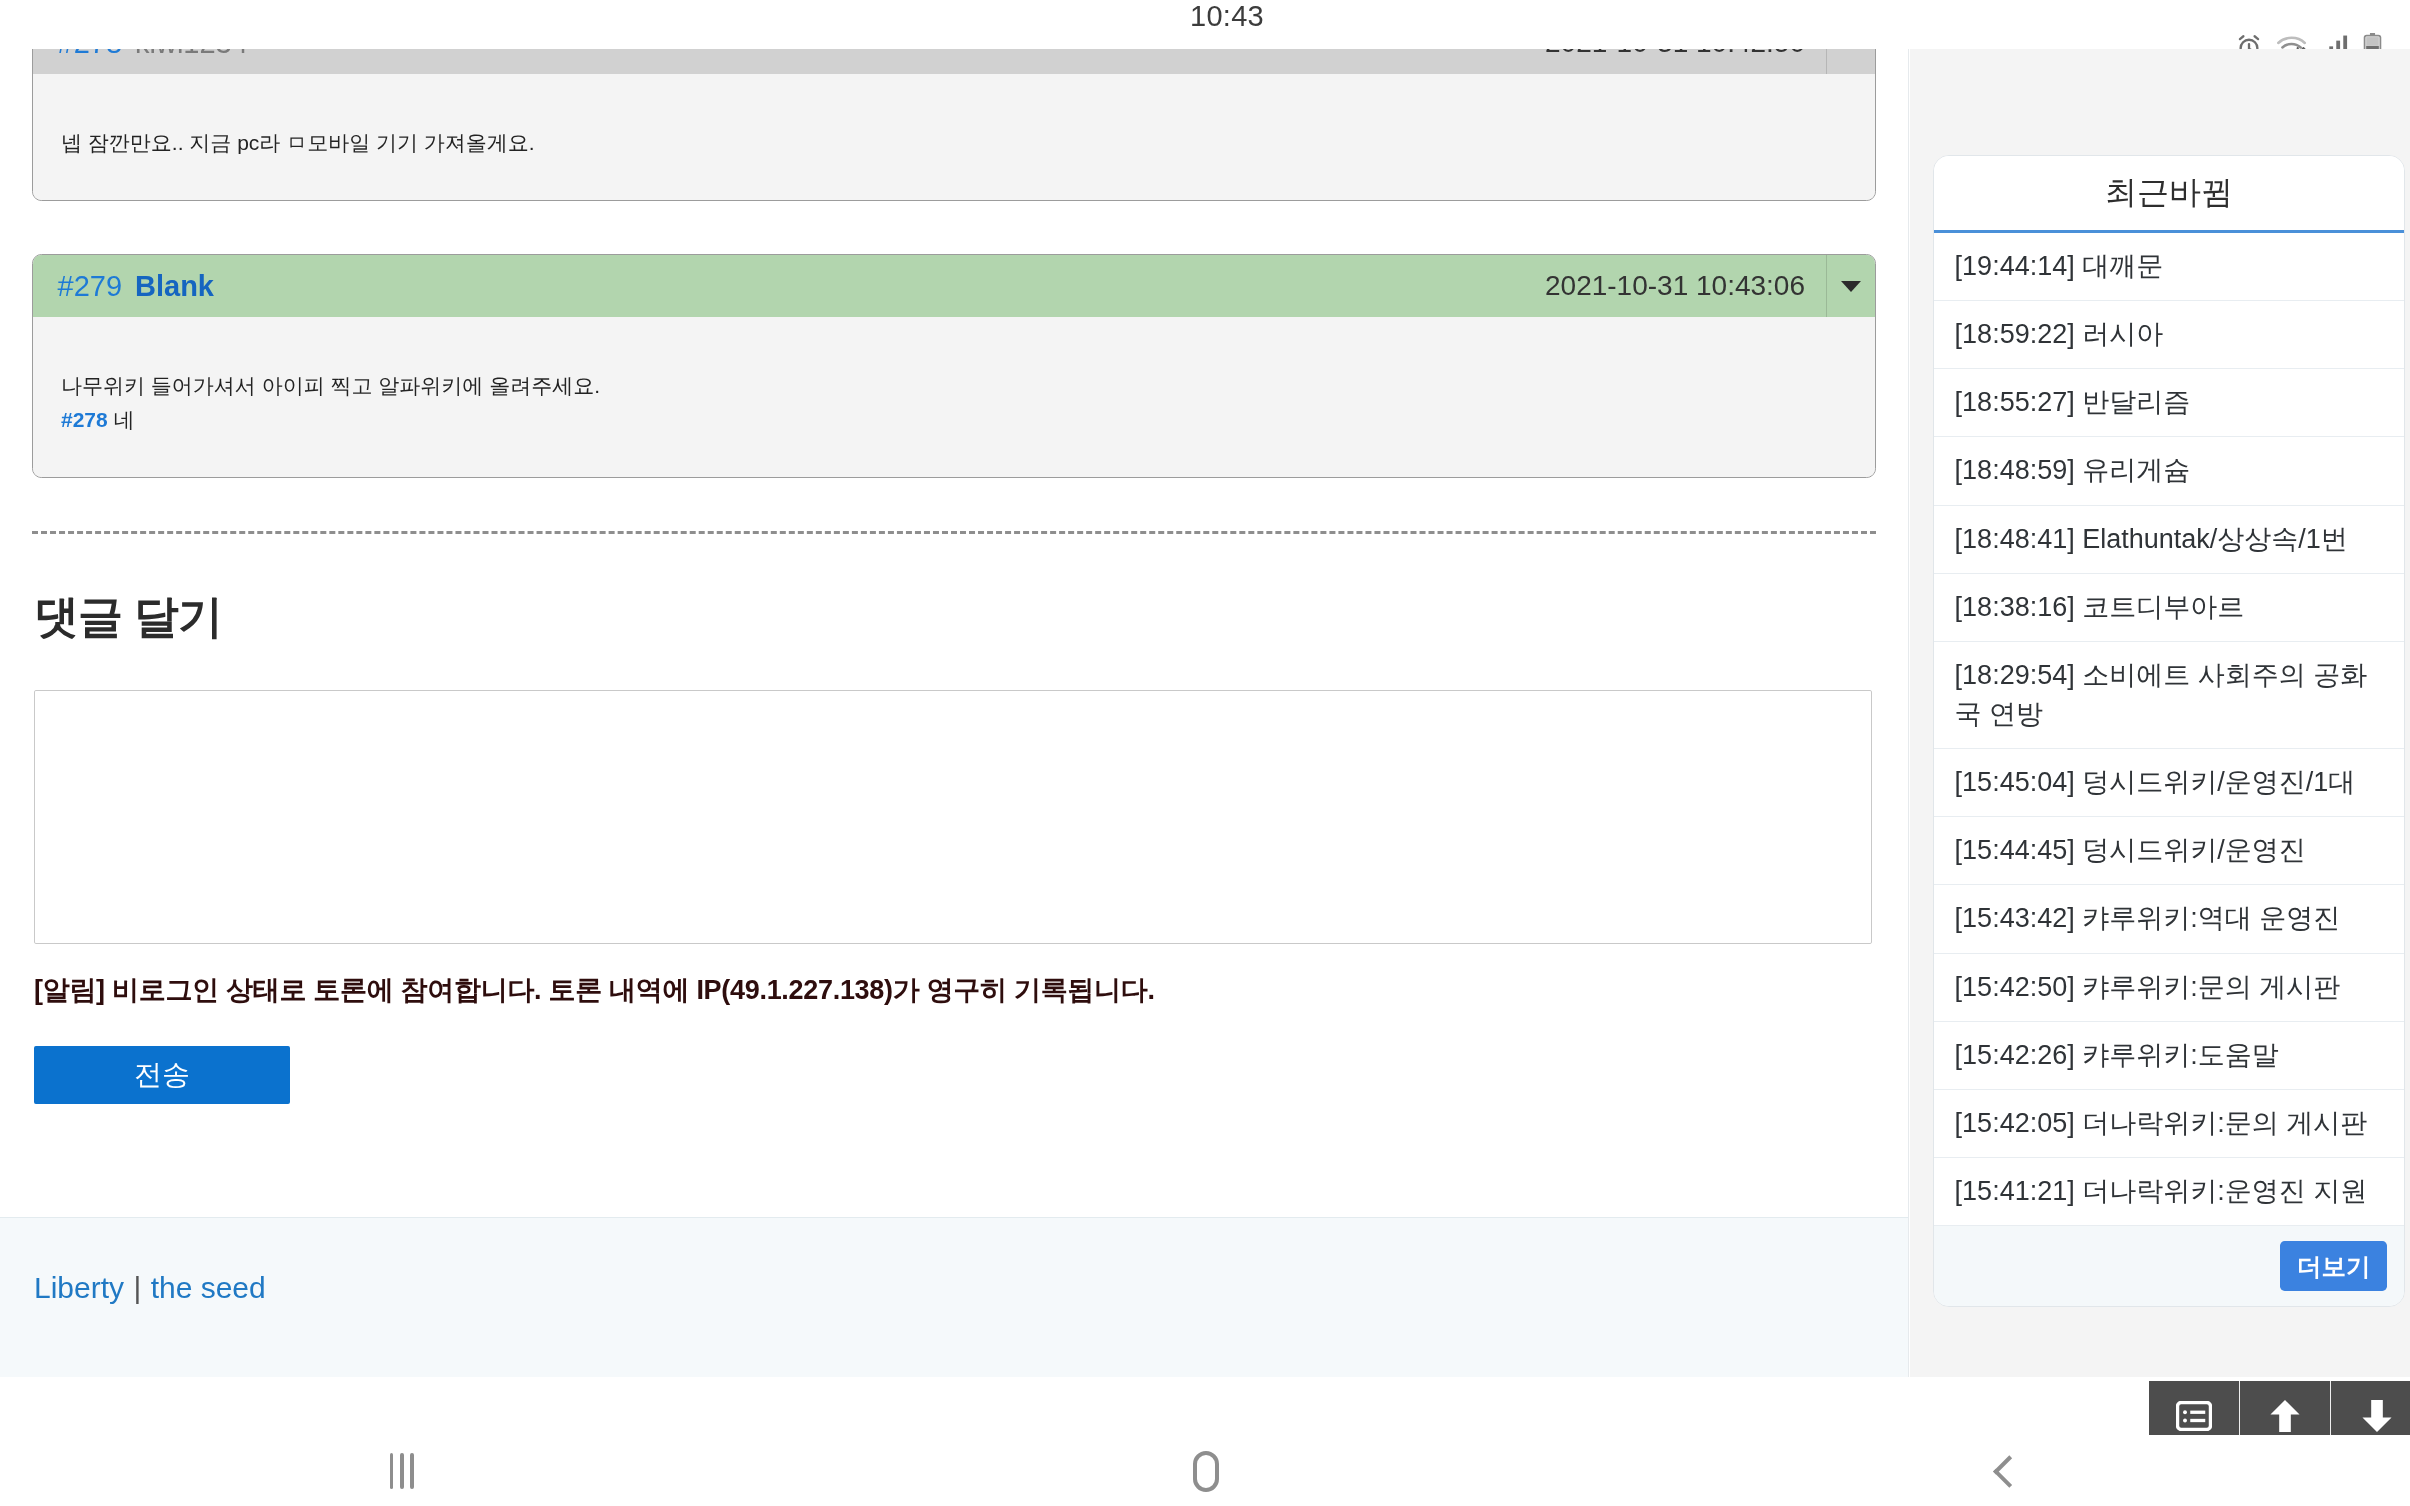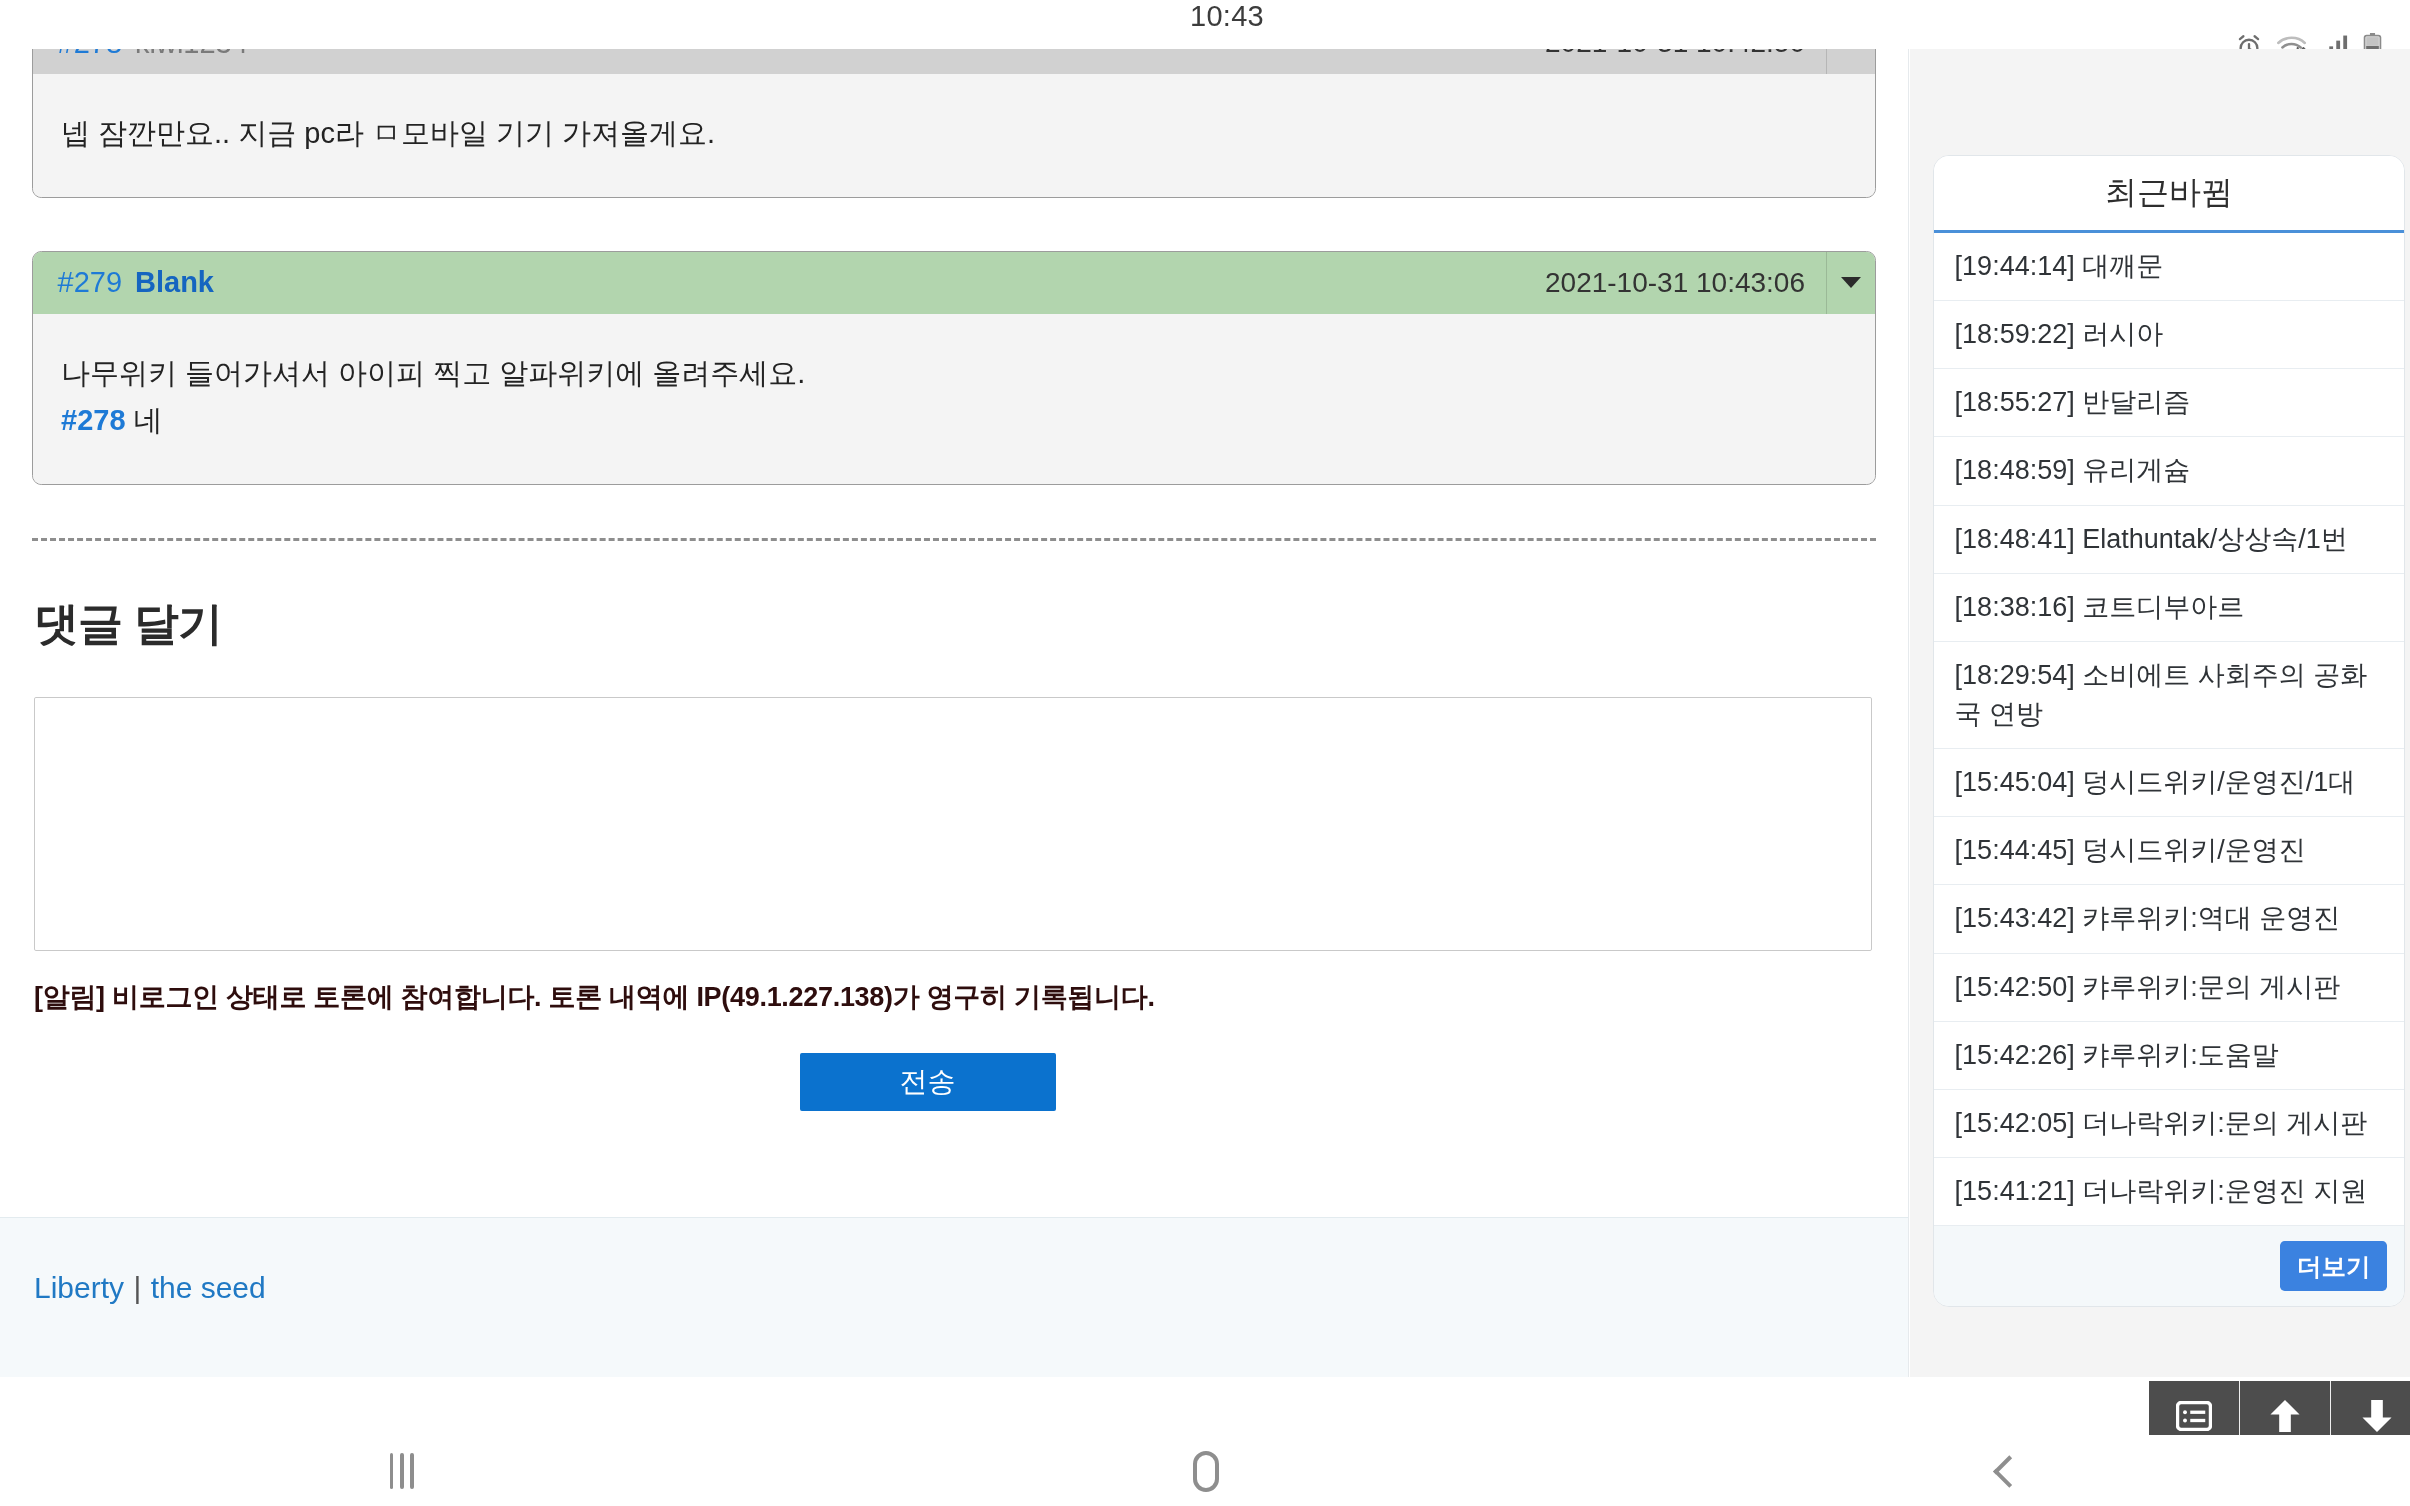--- a/index.html
+++ b/index.html
@@ -98,22 +98,22 @@
     cursor: pointer;
   }
   .caret {
     width: 0; height: 0;
     border-left: 10.4px solid transparent;
     border-right: 10.4px solid transparent;
     border-top: 11.3px solid #2b2b2b;
   }
   .card-body {
     background: #f4f4f4;
-    padding: 36px 28px 40px 28px;
-    font-size: 29px;
+    padding: 52px 28px 40px 28px;
+    font-size: 21px;
     color: #232323;
     line-height: 1.62;
   }
   .card-body .qref { color: #1e7ad6; font-weight: bold; }
 
   
   .divider {
     margin: 43px 32px 0 32px;
     border: 0;
     border-top: 3.8px dashed #8e8e8e;
@@ -144,21 +144,21 @@
   .notice {
     margin-top: 28px;
     font-size: 27px;
     font-weight: bold;
     color: #2e0d0d;
     letter-spacing: -0.3px;
   }
   .submit-row {
     margin-top: 38px;
     display: flex;
-    justify-content: center;
+    justify-content: flex-start;
     padding-right: 53px;
   }
   .btn-send {
     width: 256px; height: 58px;
     background: #0b72ce;
     color: #ffffff;
     border: none;
     border-radius: 1.9px;
     font-size: 28px;
     font-family: "Liberation Sans", sans-serif;

